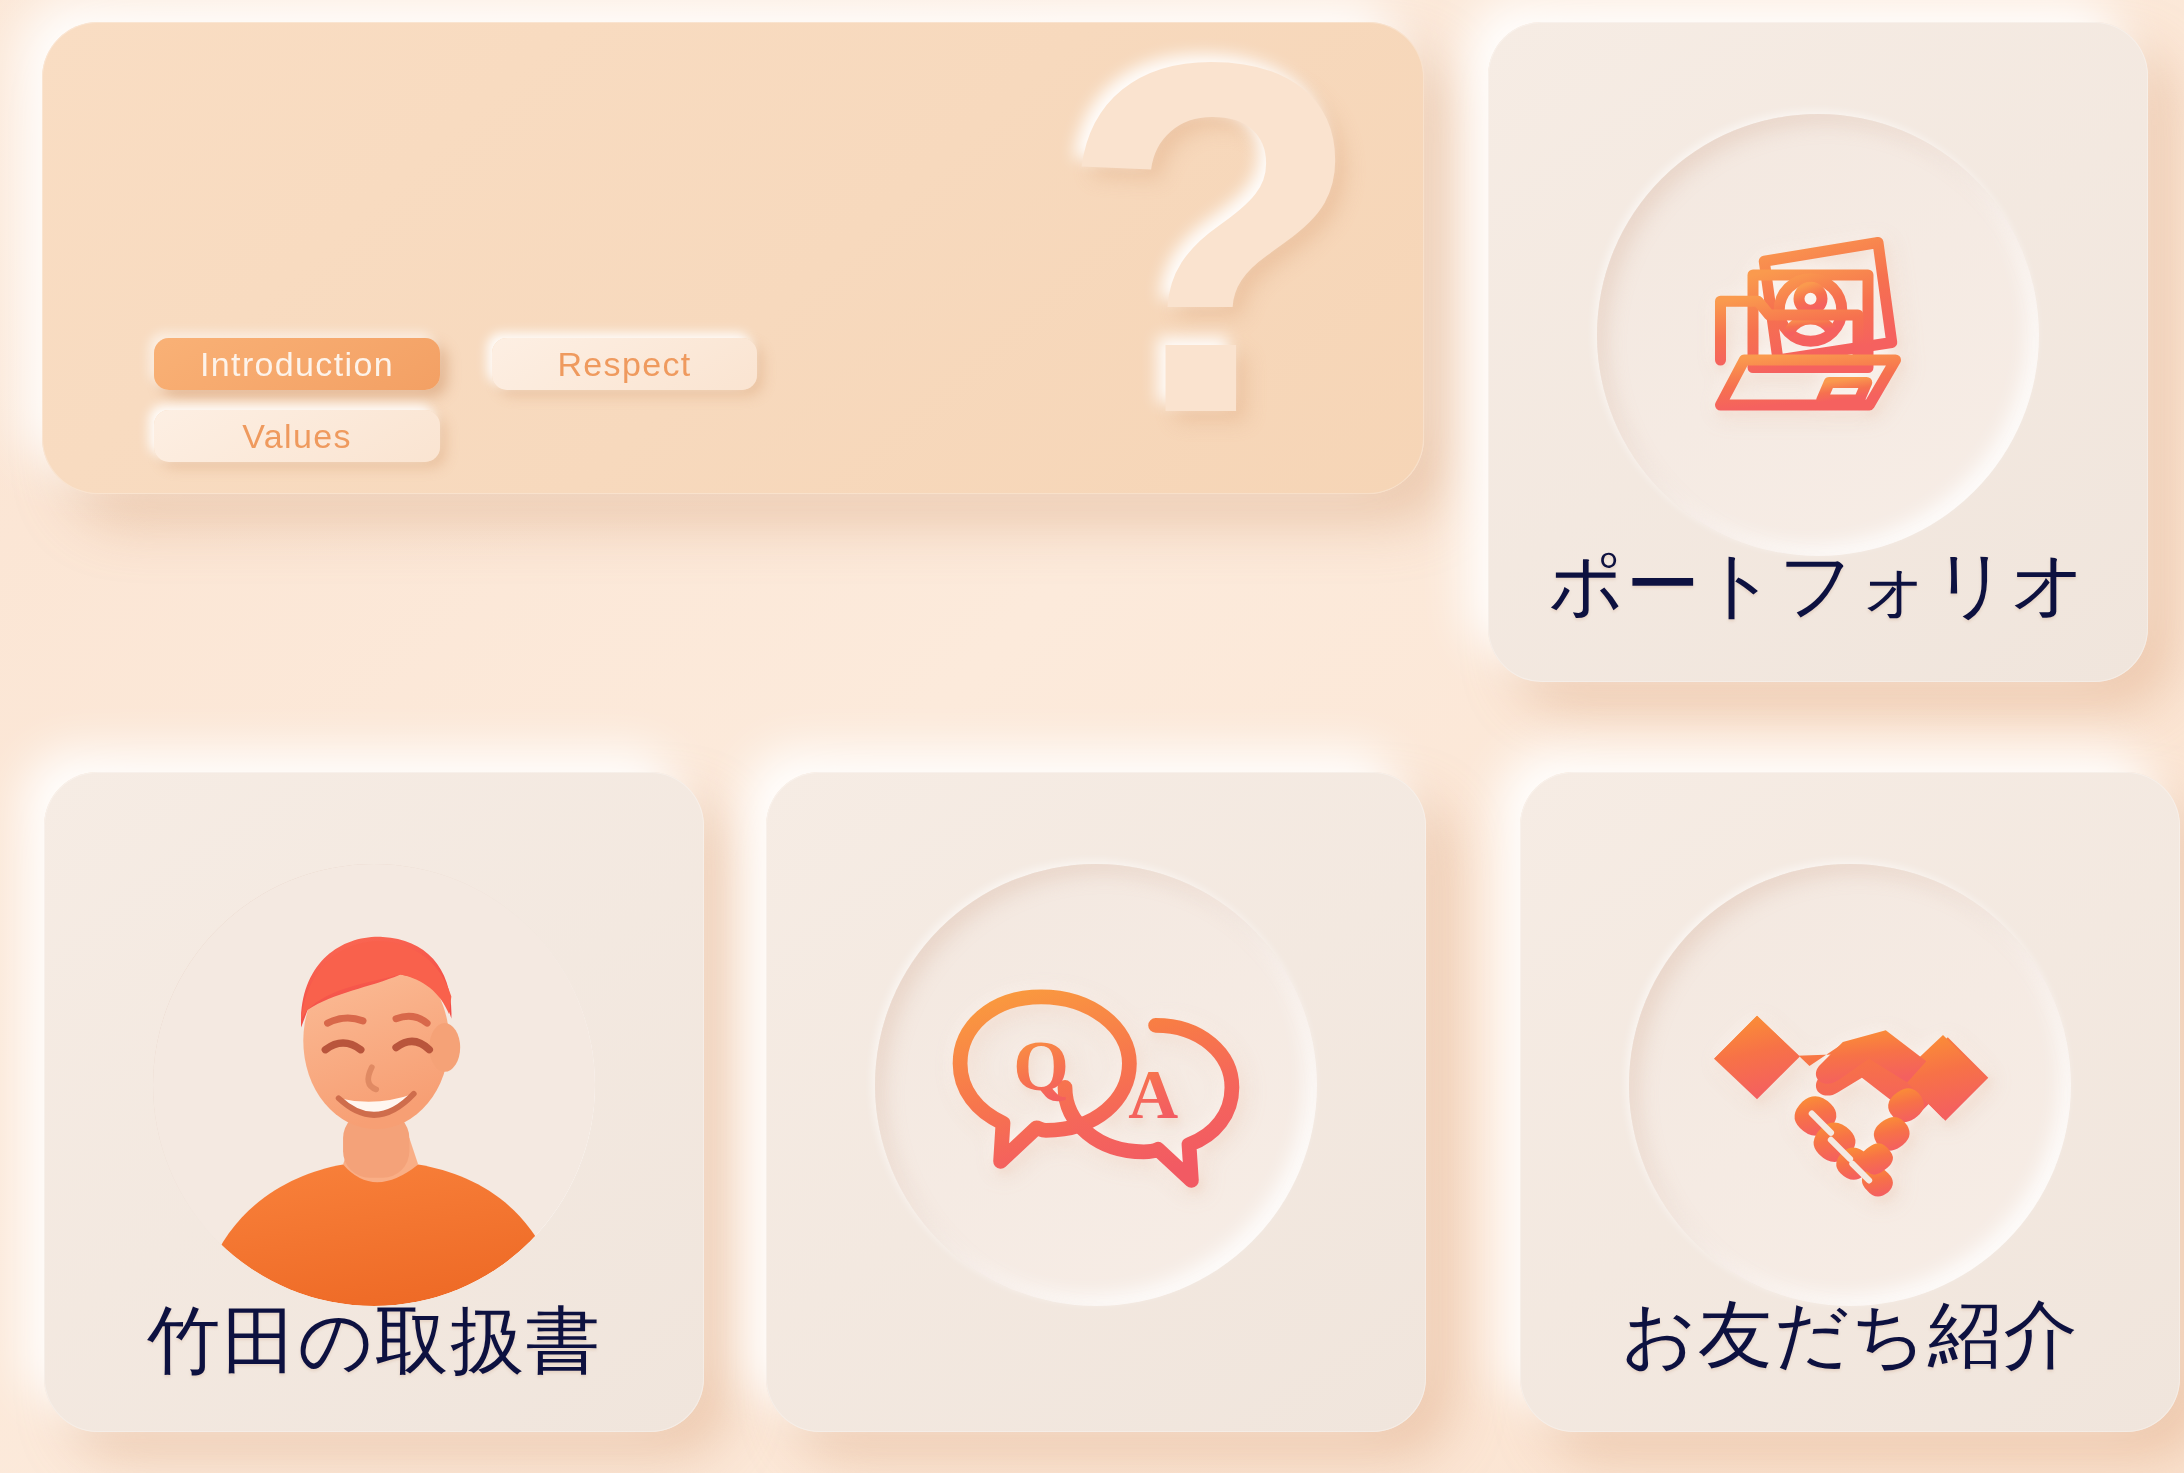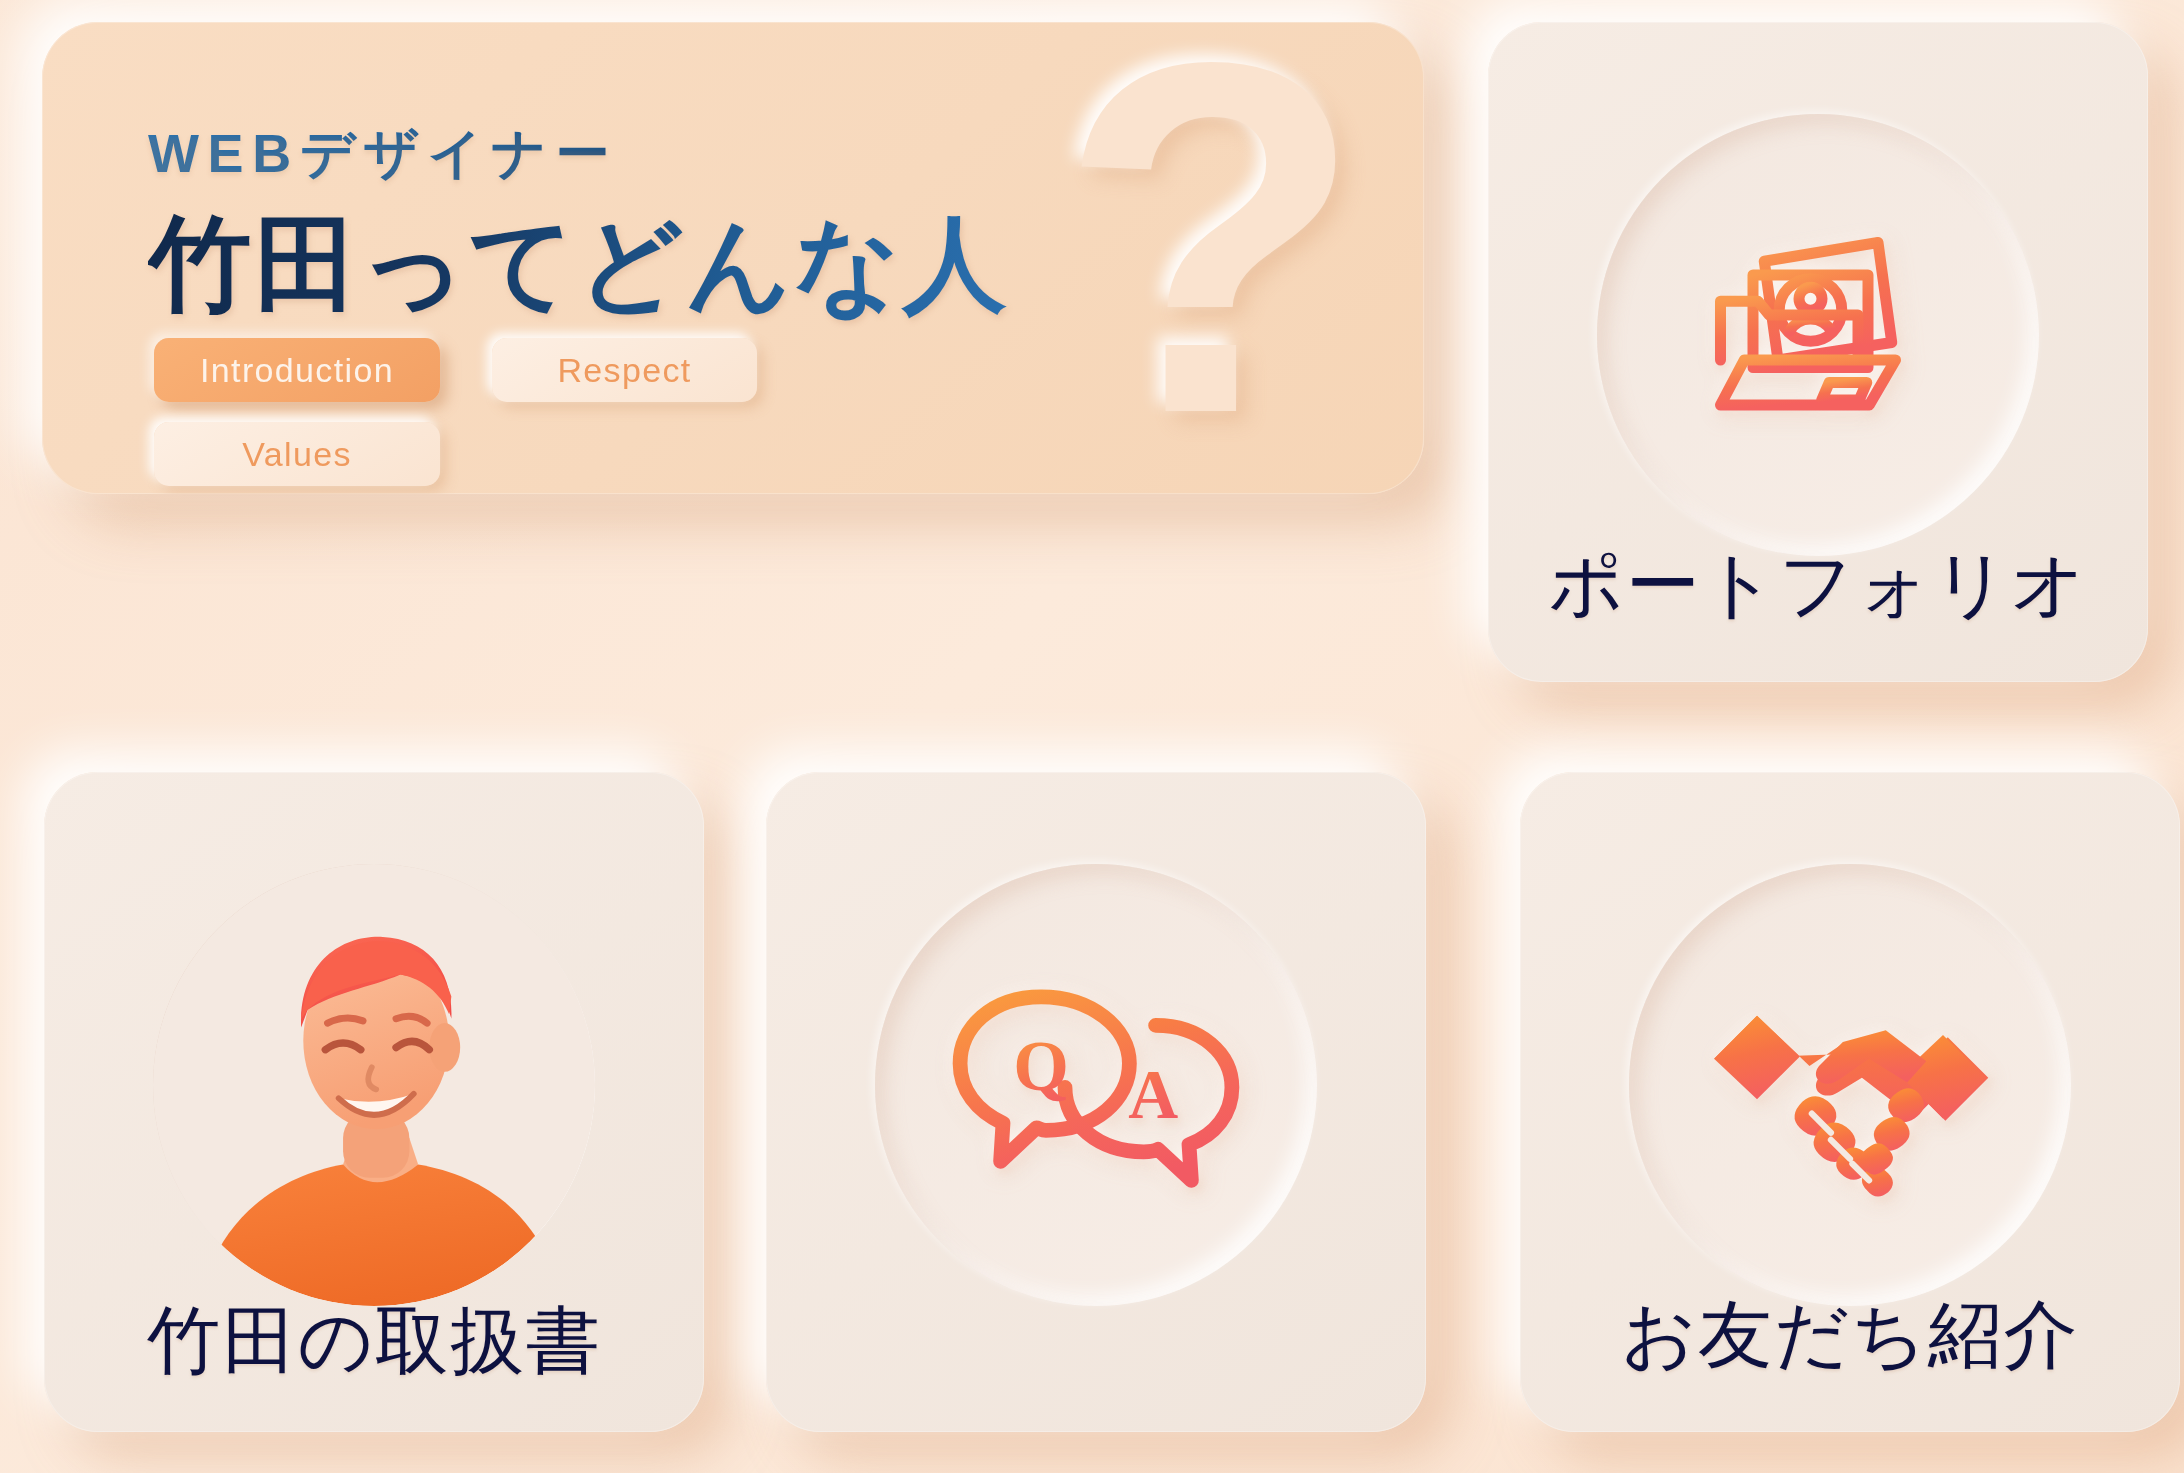--- a/index.html
+++ b/index.html
@@ -61,21 +61,21 @@
     -webkit-background-clip:text;background-clip:text;color:transparent;
     margin:0;white-space:nowrap;
     filter:drop-shadow(2px 3px 3px rgba(180,120,80,.22));
   }
   .tag-grid{
     position:absolute;left:112px;top:316px;z-index:2;
     display:grid;grid-template-columns:286px 265px;
     gap:20px 52px;
   }
   .tag{
-    height:64px;border-radius:15px;
+    height:52px;border-radius:15px;
     display:flex;align-items:center;justify-content:center;
     font-size:34px;letter-spacing:.04em;font-weight:400;
     color:#ef9a5e;
     background:linear-gradient(150deg,#fdefe3 0%,#fae4d1 100%);
     box-shadow:
       -5px -5px 11px rgba(255,255,255,.95),
       6px 6px 13px rgba(206,141,93,.30);
   }
   .tag.active{
     color:#fdf3ea;
@@ -125,24 +125,20 @@
   .portrait svg{display:block;width:100%;height:100%;}
 </style>
 </head>
 <body>
 
 <div class="stage">
 
   <section class="card" id="hero">
     <div class="qmark">?</div>
 
-    <div class="hero-inner">
-      <p class="eyebrow">WEBデザイナー</p>
-      <h1 class="hero-title">竹田ってどんな人</h1>
-    </div>
 
     <div class="tag-grid">
       <div class="tag active">Introduction</div>
       <div class="tag">Respect</div>
       <div class="tag">Values</div>
     </div>
   </section>
 
   <section class="card" id="card-portfolio">
     <div class="disc">

